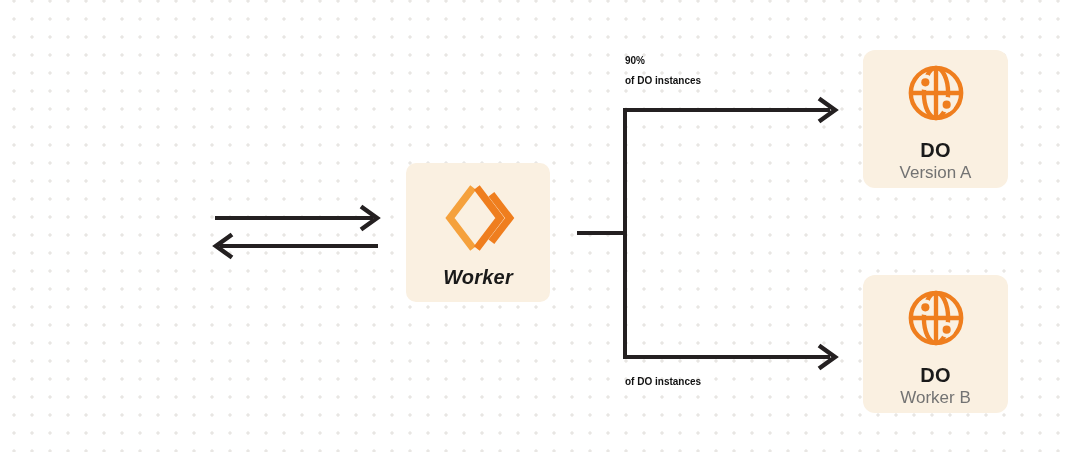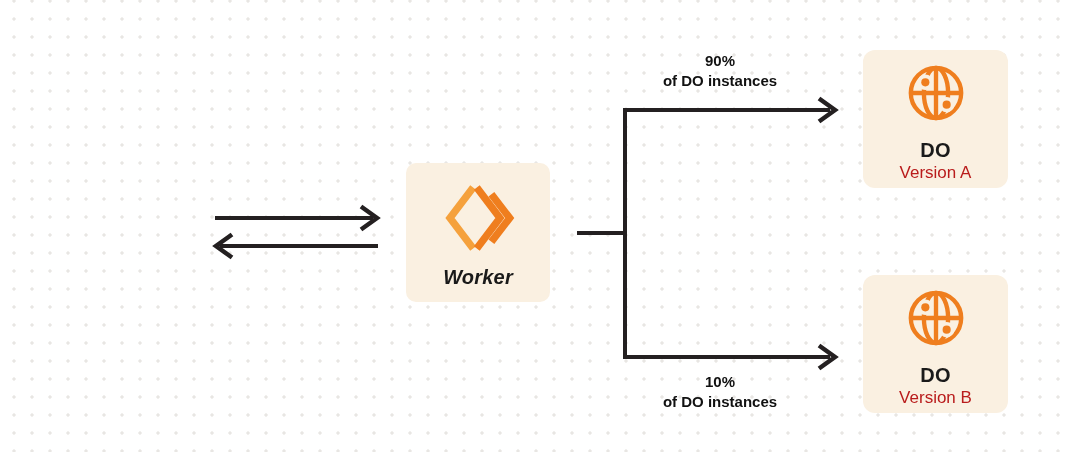--- a/index.html
+++ b/index.html
@@ -32,26 +32,26 @@
     padding-top:12px;box-sizing:border-box;
   }
   .card-do-a{left:863px;top:50px;}
   .card-do-b{left:863px;top:275px;}
   .card-title{
     font-size:20px;font-weight:700;color:#1a1a1a;line-height:24px;letter-spacing:0.2px;
   }
   .card-worker .card-title{margin-top:8px;}
   .card-do .card-title{margin-top:14px;}
   .card-subtitle{
-    font-size:17px;font-weight:400;color:#b91c1c;line-height:21px;text-align:center;
+    font-size:17px;font-weight:400;color:#737373;line-height:21px;text-align:center;
   }
   .branch-label{
     position:absolute;left:625px;width:190px;
-    text-align:center;color:#111111;
-    font-size:15px;font-weight:600;line-height:20px;
+    color:#111111;
+    font-size:10px;font-weight:600;line-height:20px;
   }
   .branch-label-top{top:51px;}
   .branch-label-bottom{top:372px;}
   .icon-workers{width:78px;height:78px;}
   .icon-globe{width:62px;height:62px;}
 </style>
 </head>
 <body>
 
 <div class="canvas">
@@ -90,21 +90,20 @@
     </svg>
     <div class="card-title">Worker</div>
   </div>
 
   <div class="branch-label branch-label-top">
     <div>90%</div>
     <div>of DO instances</div>
   </div>
 
   <div class="branch-label branch-label-bottom">
-    <div>10%</div>
     <div>of DO instances</div>
   </div>
 
   <div class="card card-do card-do-a">
     <svg class="icon-globe" viewBox="0 0 64 64">
       <g fill="none" stroke="#ef7e1e" stroke-width="4.5">
         <circle cx="32" cy="32" r="26"></circle>
         <line x1="6" y1="32" x2="58" y2="32"></line>
         <line x1="32" y1="6" x2="32" y2="58"></line>
         <ellipse cx="32" cy="32" rx="12.5" ry="26"></ellipse>
@@ -129,16 +128,16 @@
         <ellipse cx="32" cy="32" rx="12.5" ry="26"></ellipse>
       </g>
       <g>
         <circle cx="21" cy="21" r="8" fill="#faf0e1"></circle>
         <circle cx="21" cy="21" r="4.2" fill="#ef7e1e"></circle>
         <circle cx="43" cy="44" r="8" fill="#faf0e1"></circle>
         <circle cx="43" cy="44" r="4.2" fill="#ef7e1e"></circle>
       </g>
     </svg>
     <div class="card-title">DO</div>
-    <div class="card-subtitle">Version B</div>
+    <div class="card-subtitle">Worker B</div>
   </div>
 
 </div>
 
 </body></html>

